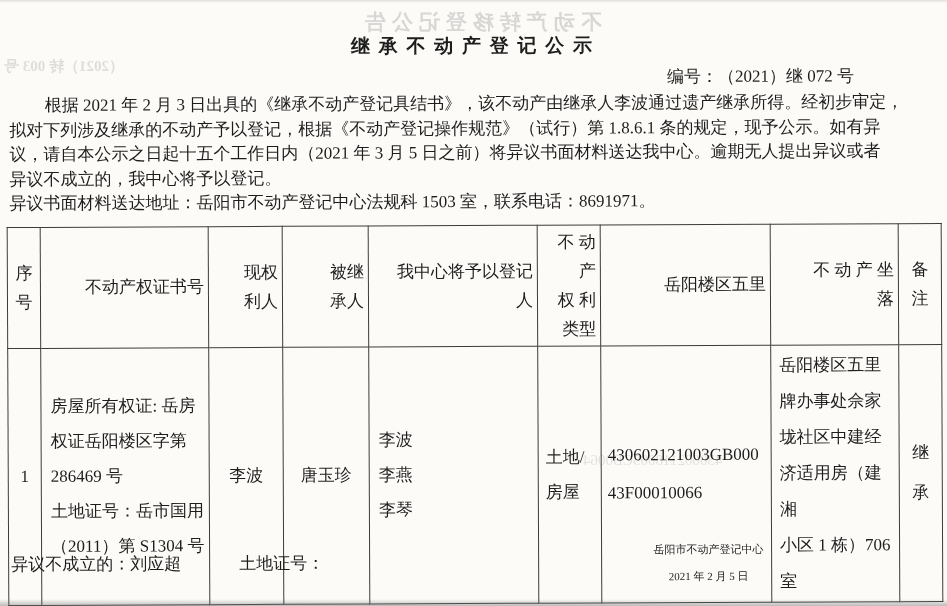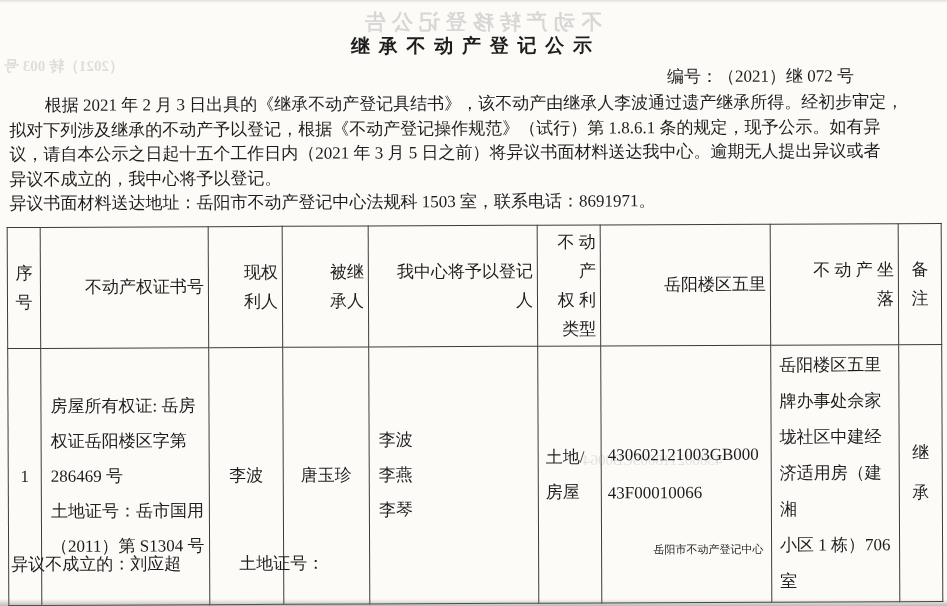--- a/index.html
+++ b/index.html
@@ -165,18 +165,19 @@
 承</td>
       </tr>
     </tbody>
       </table>
 
     <div class="footer-left">
       <span>异议不成立的：刘应超</span><span class="gap"></span><span>土地证号：</span>
     </div>
     <div class="footer-right">
       <div>岳阳市不动产登记中心</div>
+      <div>2021 年 2 月 5 日</div>
     </div>
   </div>
 
   <div class="edge-top"></div>
   <div class="edge-bottom"></div>
 </div>
 
 </body></html>

